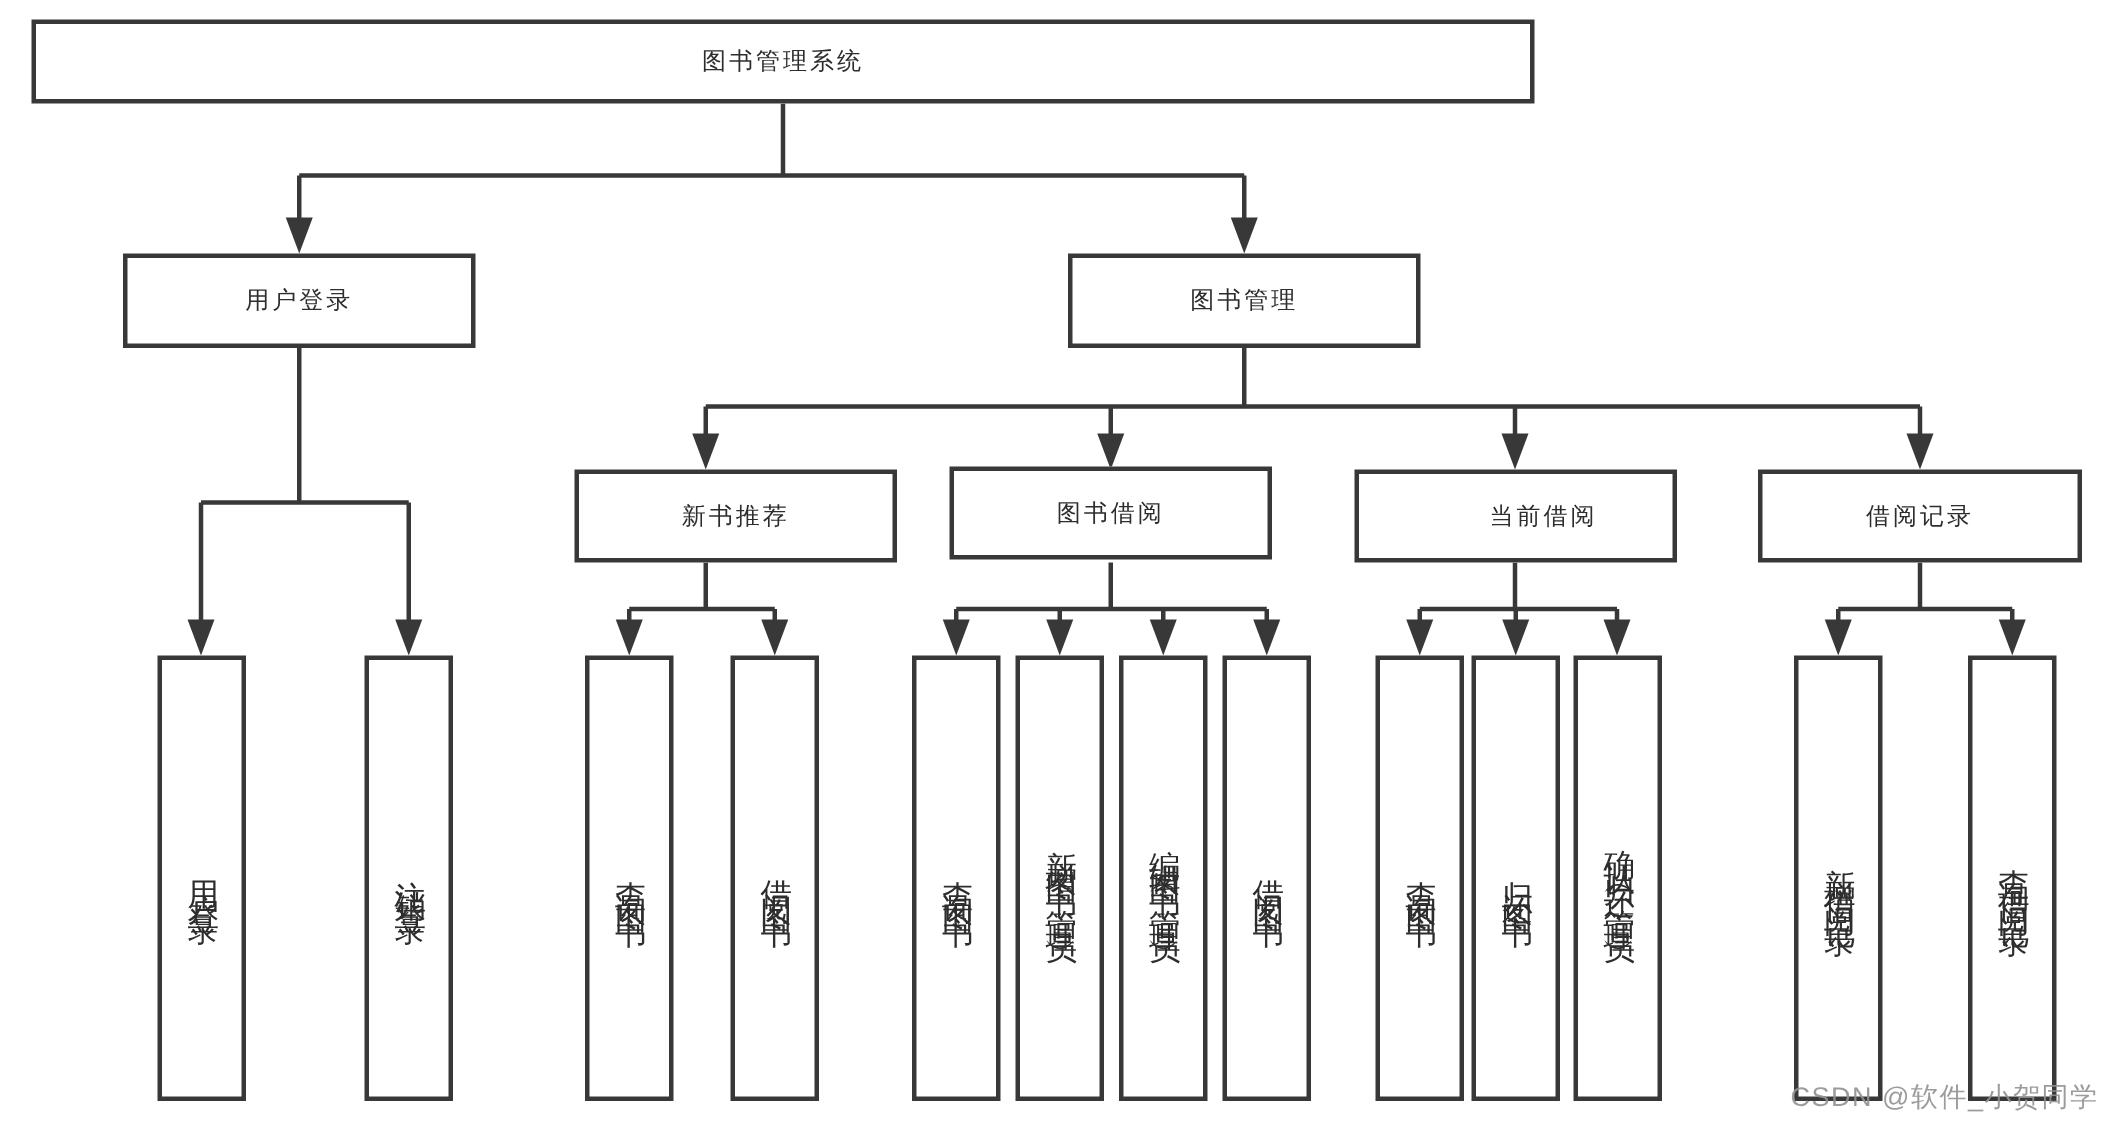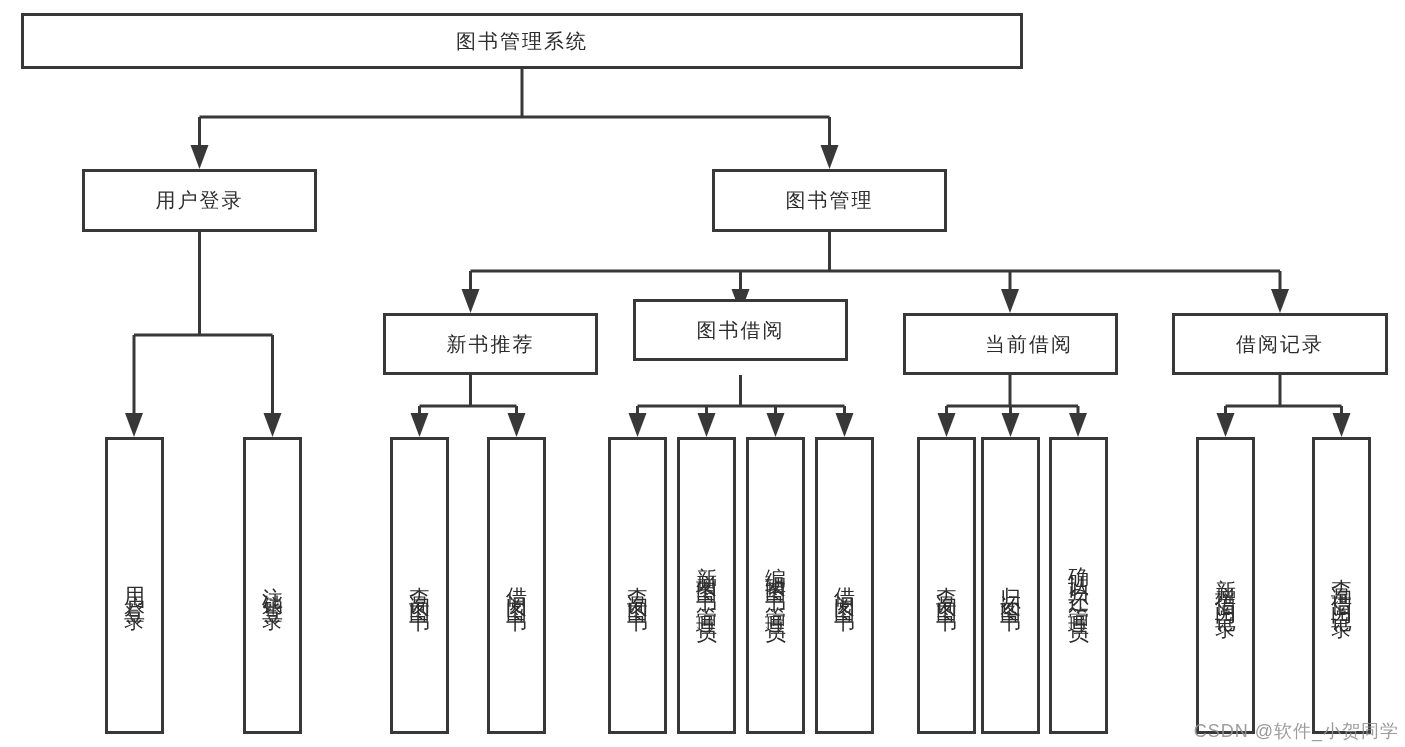--- a/index.html
+++ b/index.html
@@ -24,21 +24,21 @@
     background: #ffffff;
     border: 3px solid #383838;
     display: flex;
     align-items: center;
     justify-content: center;
     color: #2d2d2d;
   }
   .box.root  { left: 21px;  top: 13px;  width: 1002px; height: 56px; }
   .box.mid   { height: 63px; }
   .box.mid3  { height: 62px; }
-  .hlabel { font-size: 20px; letter-spacing: 2px; white-space: nowrap; }
+  .hlabel { font-size: 16px; letter-spacing: 2px; white-space: nowrap; }
   .box.leaf { top: 437px; width: 59px; height: 297px; }
   .vlabel {
     writing-mode: vertical-rl;
     text-orientation: mixed;
     font-size: 21px;
     letter-spacing: 8px;
     white-space: nowrap;
   }
   .watermark {
     position: absolute;
@@ -125,21 +125,21 @@
   <div class="box mid" style="left:82px; top:169px; width:235px;">
     <span class="hlabel">用户登录</span>
   </div>
   <div class="box mid" style="left:712px; top:169px; width:235px;">
     <span class="hlabel">图书管理</span>
   </div>
 
   <div class="box mid3" style="left:383px; top:313px; width:215px;">
     <span class="hlabel">新书推荐</span>
   </div>
-  <div class="box mid3" style="left:633px; top:299px; width:215px;">
+  <div class="box mid3" style="left:633px; top:311px; width:215px;">
     <span class="hlabel">图书借阅</span>
   </div>
   <div class="box mid3" style="left:903px; top:313px; width:215px;padding-left:37px;">
     <span class="hlabel">当前借阅</span>
   </div>
   <div class="box mid3" style="left:1172px; top:313px; width:216px;">
     <span class="hlabel">借阅记录</span>
   </div>
 
   <div class="box leaf" style="left:105px;">

